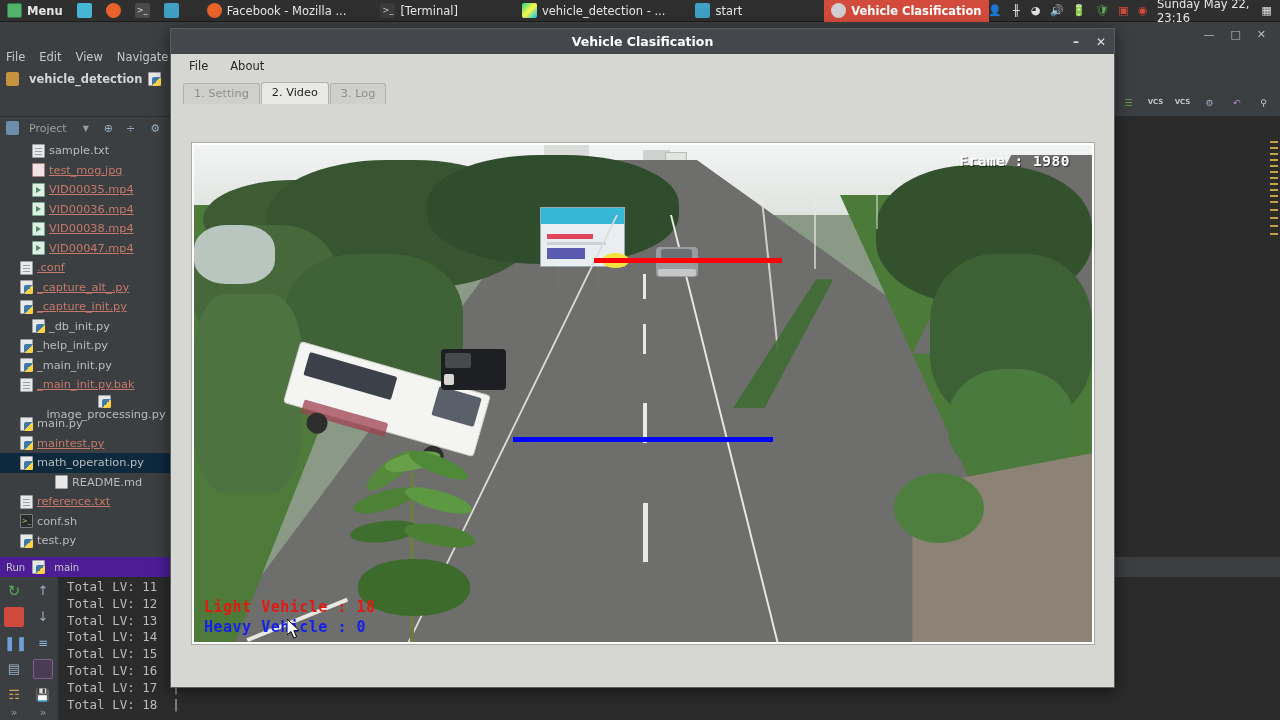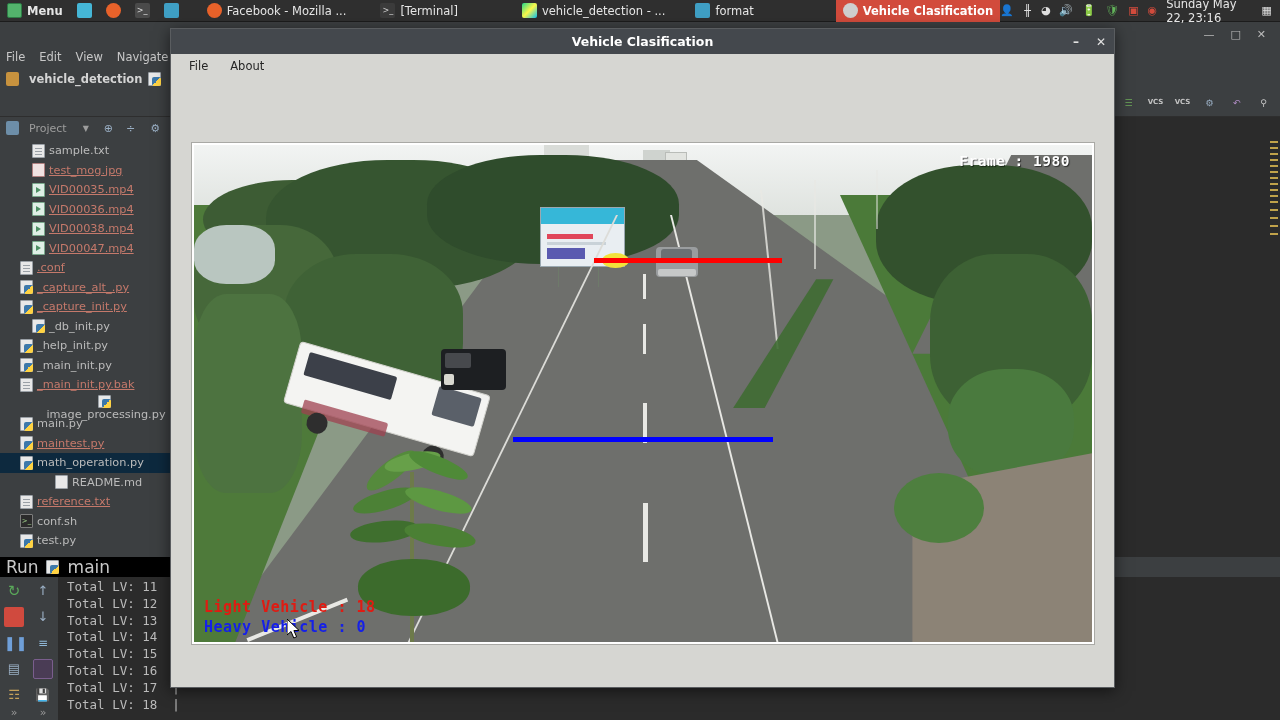--- a/index.html
+++ b/index.html
@@ -70,22 +70,22 @@
 
   
   .editor { position: absolute; left: 175px; top: 95px; width: 1105px; height: 440px; background: #2b2b2b; }
   .code-line { position: absolute; font-family: "DejaVu Sans Mono", monospace; font-size: 12.5px;
                color: #a9b7c6; white-space: nowrap; }
   .gutter-marks { position: absolute; right: 1px; top: 0; width: 10px; height: 440px; }
   .gutter-marks i { position: absolute; right: 1px; width: 8px; height: 2px; background: #c0a24a; display: block; }
 
   
   .run-head {
-    position: absolute; left: 0; top: 535px; width: 175px; height: 20px; background: #000000;
-    display: flex; align-items: center; gap: 5px; padding-left: 6px; color: #c8c8c8; font-size: 17px;
+    position: absolute; left: 0; top: 535px; width: 175px; height: 20px; background: #4c1d95;
+    display: flex; align-items: center; gap: 5px; padding-left: 6px; color: #c8c8c8; font-size: 10px;
   }
   .run-side { position: absolute; left: 0; top: 555px; width: 58px; height: 145px; background: #3c3f41; }
   .run-side2 { position: absolute; left: 29px; top: 555px; width: 29px; height: 145px; background: #3c3f41; }
   .run-btn { position: absolute; width: 20px; height: 20px; border-radius: 2px; }
   .console {
     position: absolute; left: 58px; top: 555px; width: 1222px; height: 145px; background: #2b2b2b;
     font-family: "DejaVu Sans Mono", monospace; font-size: 12.5px; color: #bbbbbb;
     padding: 2px 0 0 9px; overflow: hidden;
   }
   .console div { line-height: 16.8px; white-space: pre; }
@@ -384,21 +384,21 @@
     <div class="tb-item" style="margin-left:20px;">
       <span class="tb-sq" style="background:#3b3b3b;color:#cfcfcf;font-size:8px;text-align:center;line-height:15px;">&gt;_</span>
       <span>[Terminal]</span>
     </div>
     <div class="tb-item" style="margin-left:50px;">
       <span class="tb-sq" style="background:linear-gradient(135deg,#21d789,#fcf84a,#07c3f2);"></span>
       <span>vehicle_detection - ...</span>
     </div>
     <div class="tb-item" style="margin-left:16px;">
       <span class="tb-sq" style="background:#3f9fc4;"></span>
-      <span>format</span>
+      <span>start</span>
     </div>
     <div class="tb-item active" style="margin-left:75px;">
       <span class="tb-sq" style="background:#cfcfcf;border-radius:50%;"></span>
       <span>Vehicle Clasification</span>
     </div>
 
     <div class="tb-right">
       <span class="tray-ic">👤</span>
       <span class="tray-ic">╫</span>
       <span class="tray-ic">◕</span>
@@ -419,20 +419,25 @@
         <span>–</span>
         <span>✕</span>
       </span>
     </div>
 
     <div class="app-menubar">
       <span>File</span>
       <span>About</span>
     </div>
 
+    <div class="tabstrip">
+      <span class="tab">1. Setting</span>
+      <span class="tab active">2. Video</span>
+      <span class="tab">3. Log</span>
+    </div>
 
     <div class="video-wrap">
       <div class="video">
 
         <div class="sky"></div>
 
         <div style="position:absolute;left:39%;top:0;width:5%;height:4%;background:#d9dcd8;"></div>
         <div style="position:absolute;left:50%;top:1%;width:3%;height:3%;background:#cfd3cf;"></div>
         <div style="position:absolute;left:52.5%;top:1.5%;width:2.4%;height:2.5%;background:#e2e4e0;border:1px solid #b9bcb8;"></div>
 

